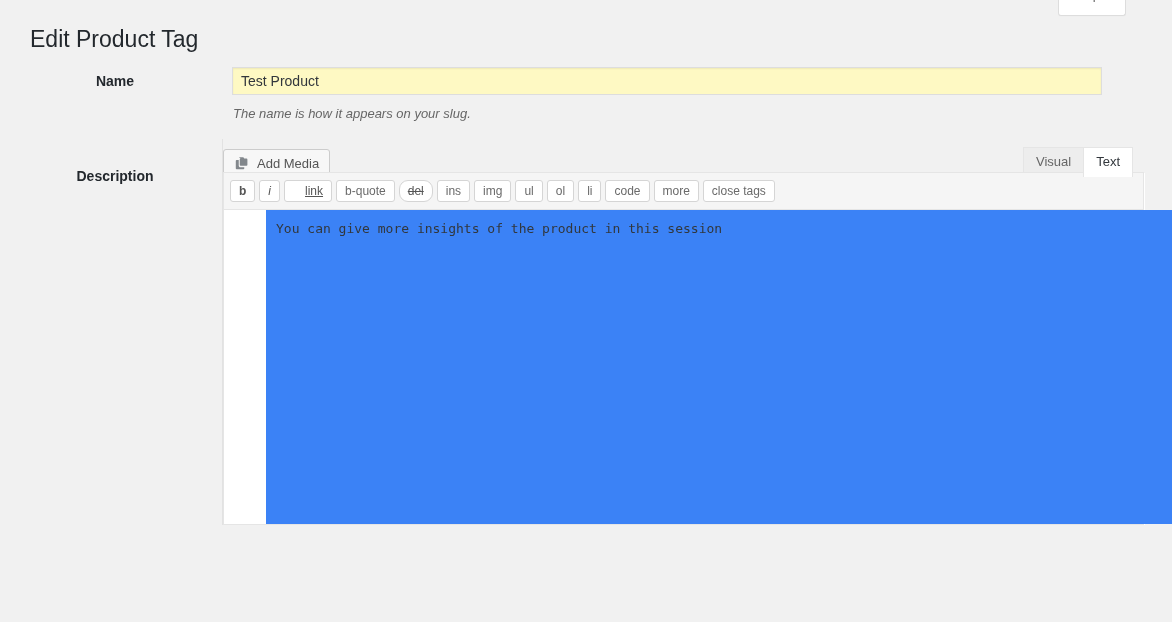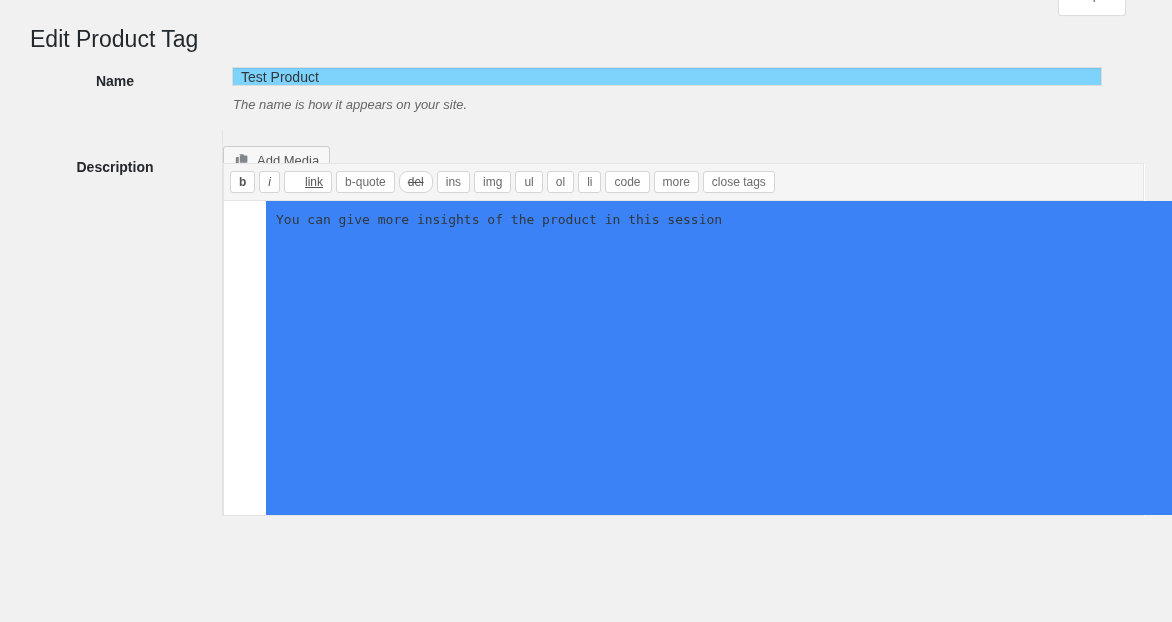--- a/index.html
+++ b/index.html
@@ -85,25 +85,25 @@
   .form-row .field-cell {
     flex: 1 1 auto;
     padding: 15px 10px;
     box-sizing: border-box;
   }
 
   input.text-input {
     display: block;
     width: 870px;
     box-sizing: border-box;
-    height: 19px;
+    height: 28px;
     padding: 3px 8px;
     margin: 0;
     border: 1px solid #ddd;
-    background: #7dd3fc;
+    background: #fef9c3;
     border-radius: 0;
     box-shadow: inset 0 1px 2px rgba(0,0,0,.07);
     font-family: "Liberation Sans", sans-serif;
     font-size: 14px;
     line-height: 20px;
     color: #32373c;
     outline: none;
   }
   p.description {
     margin: 9px 0 0 1px;
@@ -133,21 +133,21 @@
     position: relative;
     background: #f1f1f1;
     padding: 10px 10px 0 0;
     height: 34px;
     box-sizing: border-box;
   }
 
   .add-media-btn {
     position: absolute;
     left: 0px;
-    top: 16px;
+    top: 10px;
     display: inline-flex;
     align-items: center;
     gap: 6px;
     background: #f7f7f7;
     border: 1px solid #ccc;
     border-radius: 3px;
     box-shadow: 0 1px 0 #ccc;
     padding: 0 10px 0 9px;
     height: 27px;
     font-size: 13px;
@@ -259,21 +259,21 @@
 </div>
 
 <h1 class="page-title">Edit Product Tag</h1>
 
 <div class="form-table">
 
   <div class="form-row">
     <div class="label-cell">Name</div>
     <div class="field-cell">
       <input class="text-input" type="text" value="Test Product" style="">
-      <p class="description">The name is how it appears on your site.</p>
+      <p class="description">The name is how it appears on your slug.</p>
     </div>
   </div>
 
 
   <div class="form-row desc-row">
     <div class="label-cell">Description</div>
     <div class="field-cell">
       <div class="editor-wrap">
 
         <div class="editor-toolbar-top">
@@ -281,20 +281,24 @@
           <div class="add-media-btn">
             <span class="media-icon">
               <svg width="18" height="18" viewBox="0 0 20 20" fill="currentColor" aria-hidden="true">
                 <path d="M6.5 3.5h5l1 1.6h2.6c.5 0 .9.4.9.9v6.1c0 .5-.4.9-.9.9H8.4c-.5 0-.9-.4-.9-.9V6c0-.5.4-.9.9-.9h0L6.5 3.5zM4 6.6h2.4v6.5c0 .9.7 1.7 1.7 1.7h4.4v1.3c0 .5-.4.9-.9.9H4c-.5 0-.9-.4-.9-.9V7.5c0-.5.4-.9.9-.9z"></path>
                 <circle cx="10.6" cy="9.2" r="1.9"></circle>
               </svg>
             </span>
             <span>Add Media</span>
           </div>
 
+          <div class="editor-tabs">
+            <button class="editor-tab" type="button">Visual</button>
+            <button class="editor-tab active" type="button">Text</button>
+          </div>
         </div>
 
         <div class="editor-box">
           <div class="quicktags">
             <button class="qt-btn style-b" type="button">b</button>
             <button class="qt-btn style-i" type="button">i</button>
             <button class="qt-btn style-link" type="button">link</button>
             <button class="qt-btn" type="button">b-quote</button>
             <button class="qt-btn style-del" type="button">del</button>
             <button class="qt-btn" type="button">ins</button>

